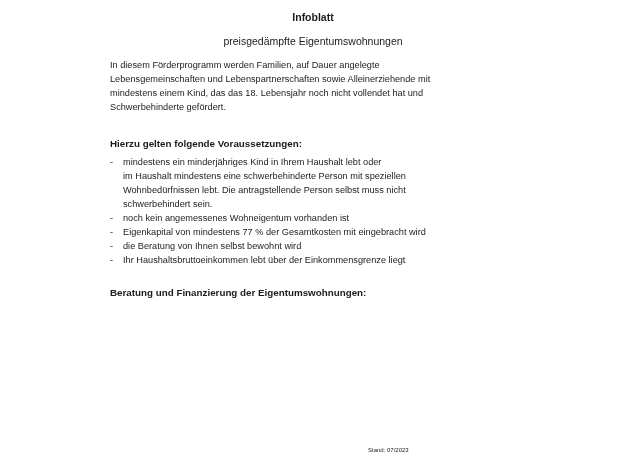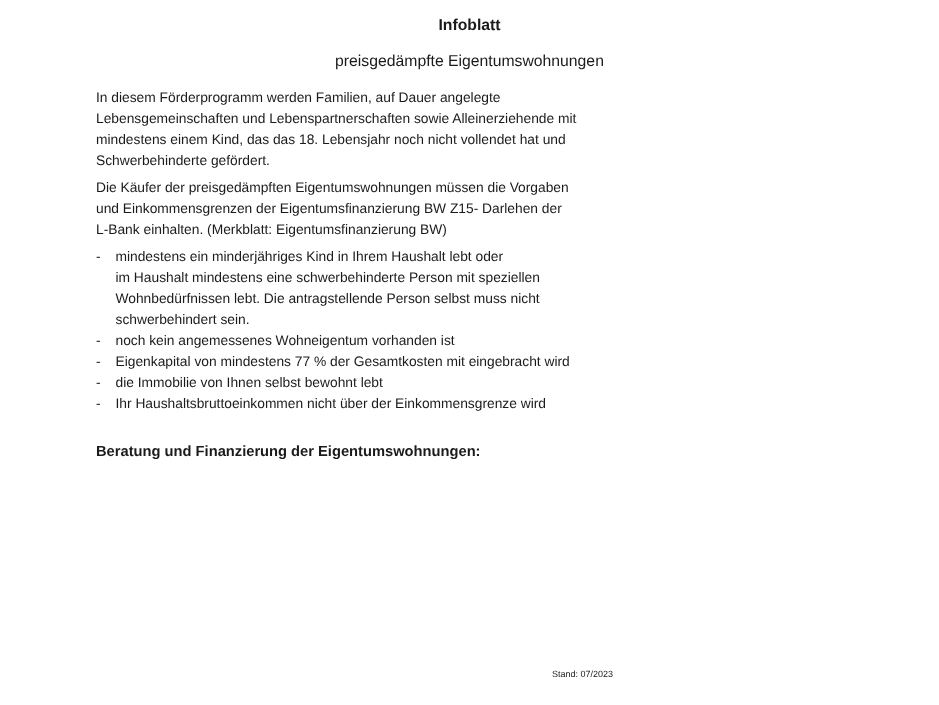--- a/index.html
+++ b/index.html
@@ -26,21 +26,21 @@
     font-weight: bold;
     line-height: 13px;
   }
   .subtitle {
     margin: 11px 0 0 0;
     font-size: 10.5px;
     font-weight: normal;
     line-height: 13px;
   }
   .content {
-    margin-left: 64px;
+    margin-left: 110px;
     width: 388px;
     font-size: 9.2px;
     line-height: 14px;
   }
   .para {
     margin: 0;
     white-space: pre-line;
   }
   .p1 { margin-top: 10px; }
   .p2 { margin-top: 4px; }
@@ -95,48 +95,46 @@
     <h1 class="title">Infoblatt</h1>
     <h2 class="subtitle">preisgedämpfte Eigentumswohnungen</h2>
   </header>
 
   <div class="content">
 
     <p class="para p1">In diesem Förderprogramm werden Familien, auf Dauer angelegte
 Lebensgemeinschaften und Lebenspartnerschaften sowie Alleinerziehende mit
 mindestens einem Kind, das das 18. Lebensjahr noch nicht vollendet hat und
 Schwerbehinderte gefördert.</p>
-    <p class="para p2">Die Käufer der preisgedämpften Eigentumswohnungen müssen die Vorgaben
-und Einkommensgrenzen der Eigentumsfinanzierung BW Z15- Darlehen der
-L-Bank einhalten. (Merkblatt: Eigentumsfinanzierung BW)</p>
 
+    <h3 class="sec-heading h-requirements">Hierzu gelten folgende Voraussetzungen:</h3>
 
     <ul class="req-list">
       <li>
         <span class="marker">-</span>
         <span class="li-text">mindestens ein minderjähriges Kind in Ihrem Haushalt lebt oder
 im Haushalt mindestens eine schwerbehinderte Person mit speziellen
 Wohnbedürfnissen lebt. Die antragstellende Person selbst muss nicht
 schwerbehindert sein.</span>
       </li>
       <li>
         <span class="marker">-</span>
         <span class="li-text">noch kein angemessenes Wohneigentum vorhanden ist</span>
       </li>
       <li>
         <span class="marker">-</span>
         <span class="li-text">Eigenkapital von mindestens 77 % der Gesamtkosten mit eingebracht wird</span>
       </li>
       <li>
         <span class="marker">-</span>
-        <span class="li-text">die Immobilie von Ihnen selbst bewohnt lebt</span>
+        <span class="li-text">die Beratung von Ihnen selbst bewohnt wird</span>
       </li>
       <li>
         <span class="marker">-</span>
-        <span class="li-text">Ihr Haushaltsbruttoeinkommen nicht über der Einkommensgrenze wird</span>
+        <span class="li-text">Ihr Haushaltsbruttoeinkommen lebt über der Einkommensgrenze liegt</span>
       </li>
     </ul>
 
     <h3 class="sec-heading h-reservation">Beratung und Finanzierung der Eigentumswohnungen:</h3>
 
 
   </div>
 
   <div class="stand">Stand: 07/2023</div>
 

